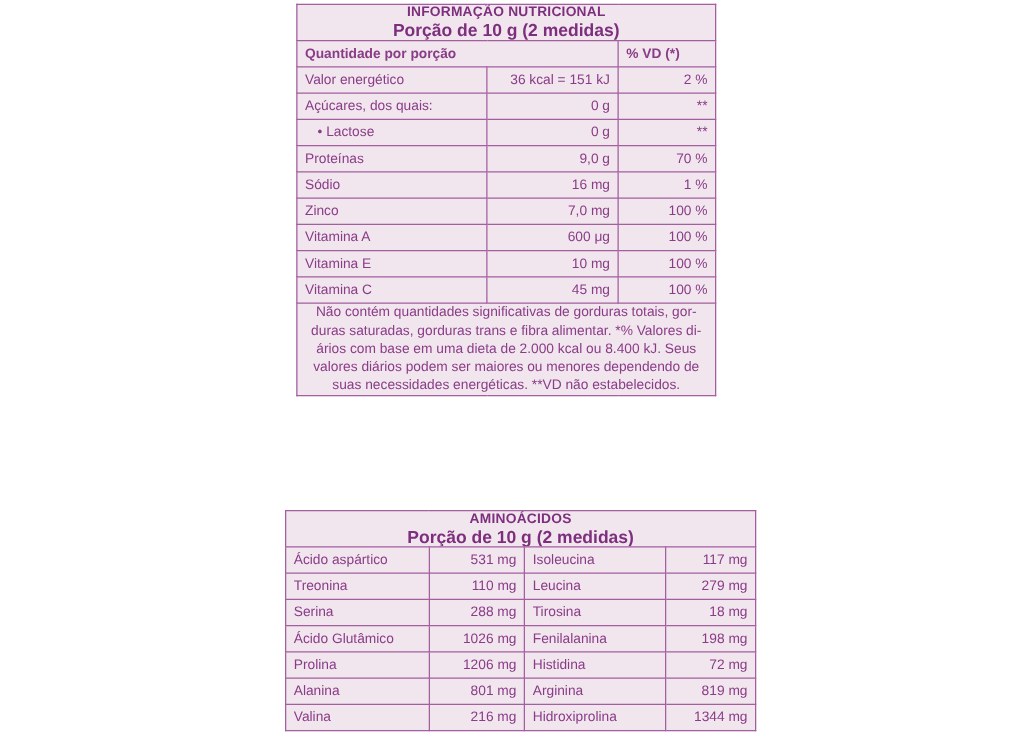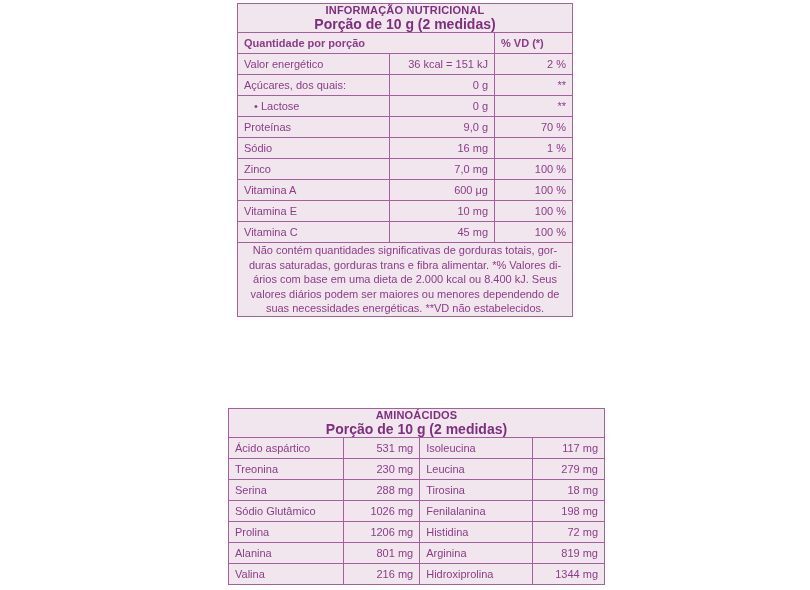--- a/index.html
+++ b/index.html
@@ -169,32 +169,32 @@
       </tr>
 
       <tr>
         <td class="name">Ácido aspártico</td>
         <td class="val">531 mg</td>
         <td class="name">Isoleucina</td>
         <td class="val">117 mg</td>
       </tr>
       <tr>
         <td class="name">Treonina</td>
-        <td class="val">230 mg</td>
+        <td class="val">110 mg</td>
         <td class="name">Leucina</td>
         <td class="val">279 mg</td>
       </tr>
       <tr>
         <td class="name">Serina</td>
         <td class="val">288 mg</td>
         <td class="name">Tirosina</td>
         <td class="val">18 mg</td>
       </tr>
       <tr>
-        <td class="name">Sódio Glutâmico</td>
+        <td class="name">Ácido Glutâmico</td>
         <td class="val">1026 mg</td>
         <td class="name">Fenilalanina</td>
         <td class="val">198 mg</td>
       </tr>
       <tr>
         <td class="name">Prolina</td>
         <td class="val">1206 mg</td>
         <td class="name">Histidina</td>
         <td class="val">72 mg</td>
       </tr>

